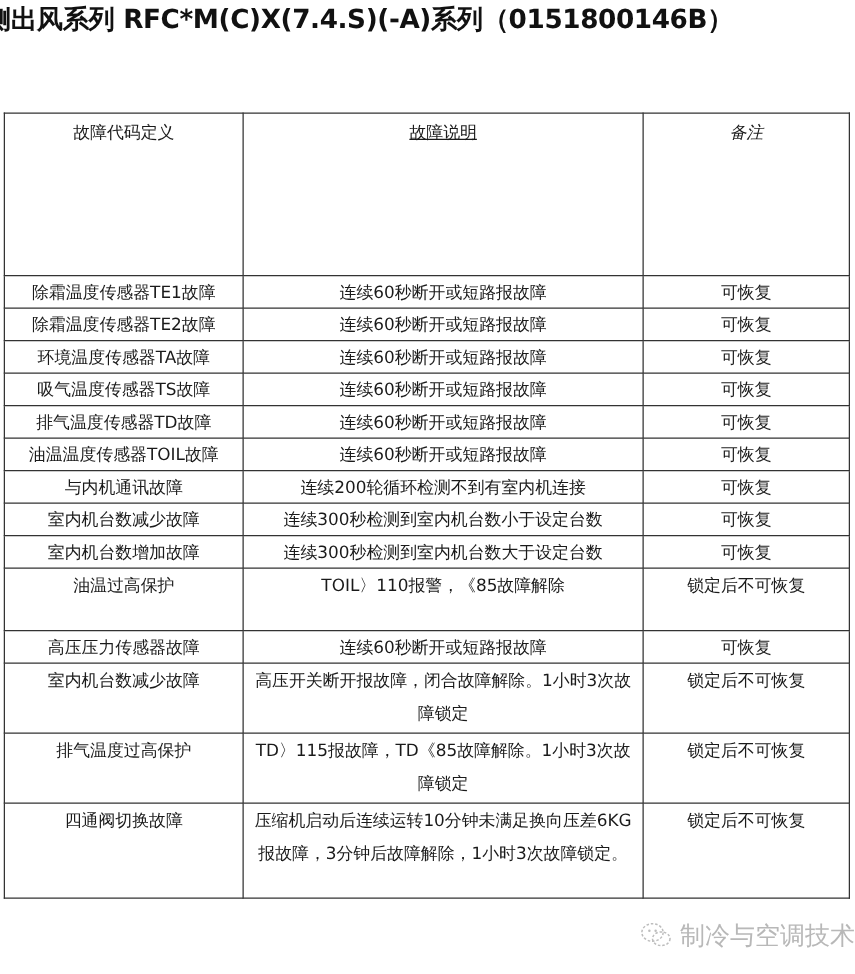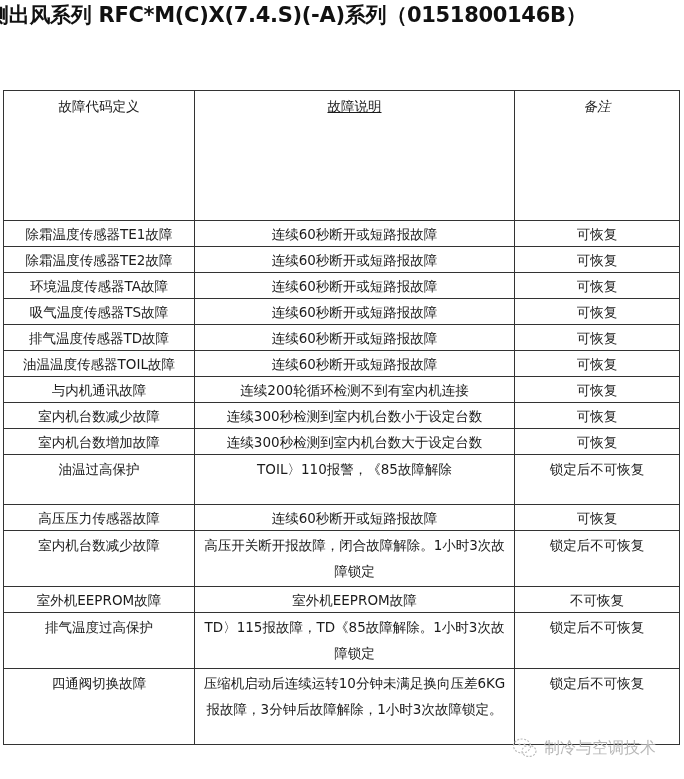--- a/index.html
+++ b/index.html
@@ -55,21 +55,21 @@
   table.faults tr.r3 td { height: 72px; padding-top: 1px; }
   .watermark {
     position: absolute;
     left: 512px;
     top: 735px;
     height: 26px;
     display: flex;
     align-items: center;
     gap: 6px;
     color: #b8b8b8;
-    font-size: 16px;
+    font-size: 20px;
     pointer-events: none;
   }
   .watermark svg { display: block; }
 </style>
 </head>
 <body>
 
 <div class="title">侧出风系列 RFC*M(C)X(7.4.S)(-A)系列（0151800146B）</div>
 
 <table class="faults">
@@ -132,25 +132,20 @@
   <tr class="r1">
     <td>高压压力传感器故障</td>
     <td>连续60秒断开或短路报故障</td>
     <td>可恢复</td>
   </tr>
   <tr class="r2">
     <td>室内机台数减少故障</td>
     <td>高压开关断开报故障，闭合故障解除。1小时3次故障锁定</td>
     <td>锁定后不可恢复</td>
   </tr>
-  <tr class="r1">
-    <td>室外机EEPROM故障</td>
-    <td>室外机EEPROM故障</td>
-    <td>不可恢复</td>
-  </tr>
   <tr class="r2">
     <td>排气温度过高保护</td>
     <td>TD〉115报故障，TD《85故障解除。1小时3次故障锁定</td>
     <td>锁定后不可恢复</td>
   </tr>
   <tr class="r3">
     <td>四通阀切换故障</td>
     <td>压缩机启动后连续运转10分钟未满足换向压差6KG报故障，3分钟后故障解除，1小时3次故障锁定。</td>
     <td>锁定后不可恢复</td>
   </tr>

